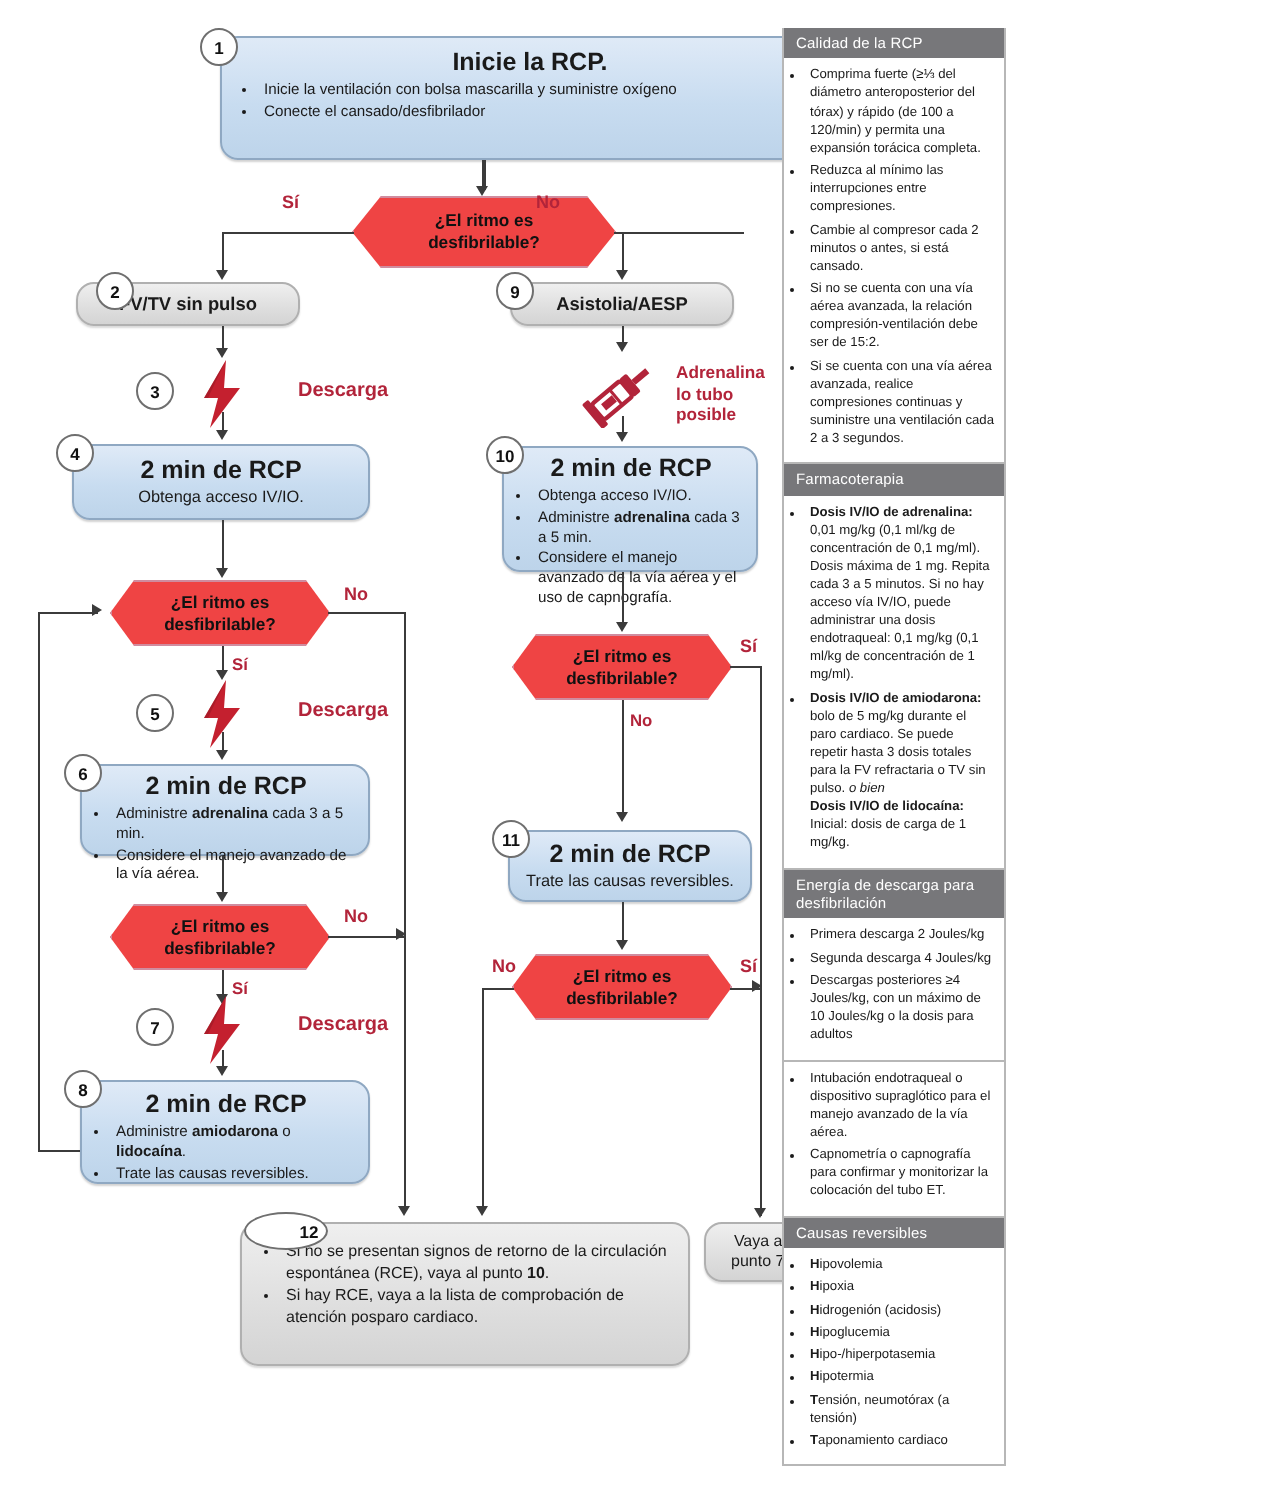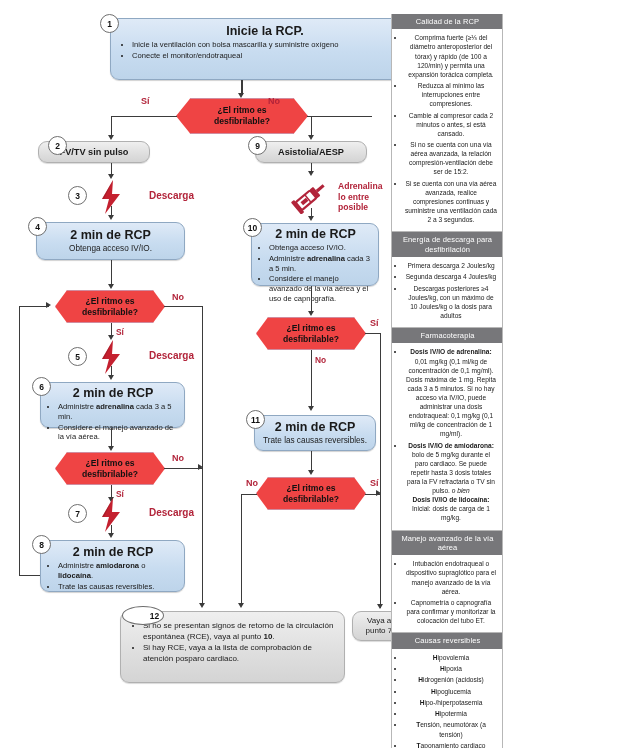--- a/index.html
+++ b/index.html
@@ -49,39 +49,39 @@
           border-top:5.5px solid #3b3b3b;}
   .arw.rt{border-top:3.6px solid transparent;border-bottom:3.6px solid transparent;
           border-left:5.5px solid #3b3b3b;}
 
   
   .bolt{position:absolute;width:22px;height:34px;}
   .syr{position:absolute;width:40px;height:36px;}
 
   
   #panel{position:absolute;left:391px;top:14px;width:112px;}
-  .pbox{border:1px solid #b7b7b7;border-top:none;background:#fff;text-align:center;}
+  .pbox{border:1px solid #b7b7b7;border-top:none;background:#fff;}
   .phd{background:#77777a;color:#fff;font-size:7.5px;font-weight:normal;
         padding:3px 5px 3px 6px;line-height:1.25;letter-spacing:.1px;}
   .pbody{padding:4px 5px 5px 4px;}
   .pbody ul{margin:0;padding-left:9px;}
   .pbody li{font-size:6.6px;line-height:1.38;margin-bottom:2.2px;color:#1a1a1a;}
   .pbody li b{font-weight:bold;}
   .pbody li i{font-style:italic;}
 </style>
 </head>
 <body>
 
 <div id="sheet">
 
   <div class="node blue" style="left:110px;top:18px;width:308px;height:62px;padding:5px 8px 5px 10px;">
     <div class="hd">Inicie la RCP.</div>
     <ul>
       <li>Inicie la ventilación con bolsa mascarilla y suministre oxígeno</li>
-      <li>Conecte el monitor/endotraqueal</li>
+      <li>Conecte el cansado/desfibrilador</li>
     </ul>
   </div>
   <div class="circ" style="left:100px;top:14px;">1</div>
 
   <div class="ln vl" style="left:241.3px;top:80px;height:15px;"></div>
   <div class="arw dn" style="left:238.4px;top:93px;"></div>
 
   <div class="hex" style="left:176px;top:98px;width:132px;height:36px;">
     <span>
       <span>¿El ritmo es</span><br>
@@ -215,21 +215,21 @@
       <rect x="4" y="13" width="19" height="10" rx="1.6" fill="#fff" stroke="#b2243a" stroke-width="2.2"></rect>
       <rect x="23" y="12.2" width="4.5" height="11.6" rx="1" fill="#b2243a"></rect>
       <rect x="27.5" y="16.4" width="9" height="3.2" fill="#b2243a"></rect>
       <rect x="0.5" y="10" width="4" height="16" rx="1" fill="#b2243a"></rect>
       <rect x="8" y="16" width="7" height="4" fill="#b2243a"></rect>
       <line x1="16" y1="13" x2="16" y2="23" stroke="#b2243a" stroke-width="1.5"></line>
     </g>
   </svg>
   <div class="adrlbl" style="left:338px;top:181px;">
     <div>Adrenalina</div>
-    <div>lo entre</div>
+    <div>lo tubo</div>
     <div>posible</div>
   </div>
 
   <div class="ln vl" style="left:310.6px;top:208px;height:11px;"></div>
   <div class="arw dn" style="left:307.7px;top:216px;"></div>
 
   <div class="node blue" style="left:251px;top:223px;width:128px;height:63px;padding:3px 5px 3px 6px;">
     <div class="hd">2 min de RCP</div>
     <ul>
       <li>Obtenga acceso IV/IO.</li>
@@ -307,40 +307,39 @@
           <ul>
             <li>Comprima fuerte (≥⅓ del diámetro anteroposterior del tórax) y rápido (de 100 a 120/min) y permita una expansión torácica completa.</li>
             <li>Reduzca al mínimo las interrupciones entre compresiones.</li>
             <li>Cambie al compresor cada 2 minutos o antes, si está cansado.</li>
             <li>Si no se cuenta con una vía aérea avanzada, la relación compresión-ventilación debe ser de 15:2.</li>
             <li>Si se cuenta con una vía aérea avanzada, realice compresiones continuas y suministre una ventilación cada 2 a 3 segundos.</li>
           </ul>
         </div>
       </div>
       <div class="pbox">
+        <div class="phd">Farmacoterapia</div>
+        <div class="pbody">
+          <ul>
+            <li><b>Dosis IV/IO de adrenalina:</b> 0,01 mg/kg (0,1 ml/kg de concentración de 0,1 mg/ml). Dosis máxima de 1 mg. Repita cada 3 a 5 minutos. Si no hay acceso vía IV/IO, puede administrar una dosis endotraqueal: 0,1 mg/kg (0,1 ml/kg de concentración de 1 mg/ml).</li>
+            <li><b>Dosis IV/IO de amiodarona:</b> bolo de 5 mg/kg durante el paro cardiaco. Se puede repetir hasta 3 dosis totales para la FV refractaria o TV sin pulso. <i>o bien</i><br><b>Dosis IV/IO de lidocaína:</b> Inicial: dosis de carga de 1 mg/kg.</li>
+          </ul>
+        </div>
+      </div>
+      <div class="pbox">
         <div class="phd">Energía de descarga para desfibrilación</div>
         <div class="pbody">
           <ul>
             <li>Primera descarga 2 Joules/kg</li>
             <li>Segunda descarga 4 Joules/kg</li>
             <li>Descargas posteriores ≥4 Joules/kg, con un máximo de 10 Joules/kg o la dosis para adultos</li>
           </ul>
         </div>
       </div>
       <div class="pbox">
-        <div class="phd">Farmacoterapia</div>
-        <div class="pbody">
-          <ul>
-            <li><b>Dosis IV/IO de adrenalina:</b> 0,01 mg/kg (0,1 ml/kg de concentración de 0,1 mg/ml). Dosis máxima de 1 mg. Repita cada 3 a 5 minutos. Si no hay acceso vía IV/IO, puede administrar una dosis endotraqueal: 0,1 mg/kg (0,1 ml/kg de concentración de 1 mg/ml).</li>
-            <li><b>Dosis IV/IO de amiodarona:</b> bolo de 5 mg/kg durante el paro cardiaco. Se puede repetir hasta 3 dosis totales para la FV refractaria o TV sin pulso. <i>o bien</i><br><b>Dosis IV/IO de lidocaína:</b> Inicial: dosis de carga de 1 mg/kg.</li>
-          </ul>
-        </div>
-      </div>
-      <div class="pbox">
-        <div class="phd">Manejo avanzado de la vía aérea</div>
         <div class="pbody">
           <ul>
             <li>Intubación endotraqueal o dispositivo supraglótico para el manejo avanzado de la vía aérea.</li>
             <li>Capnometría o capnografía para confirmar y monitorizar la colocación del tubo ET.</li>
           </ul>
         </div>
       </div>
       <div class="pbox">
         <div class="phd">Causas reversibles</div>
         <div class="pbody">

